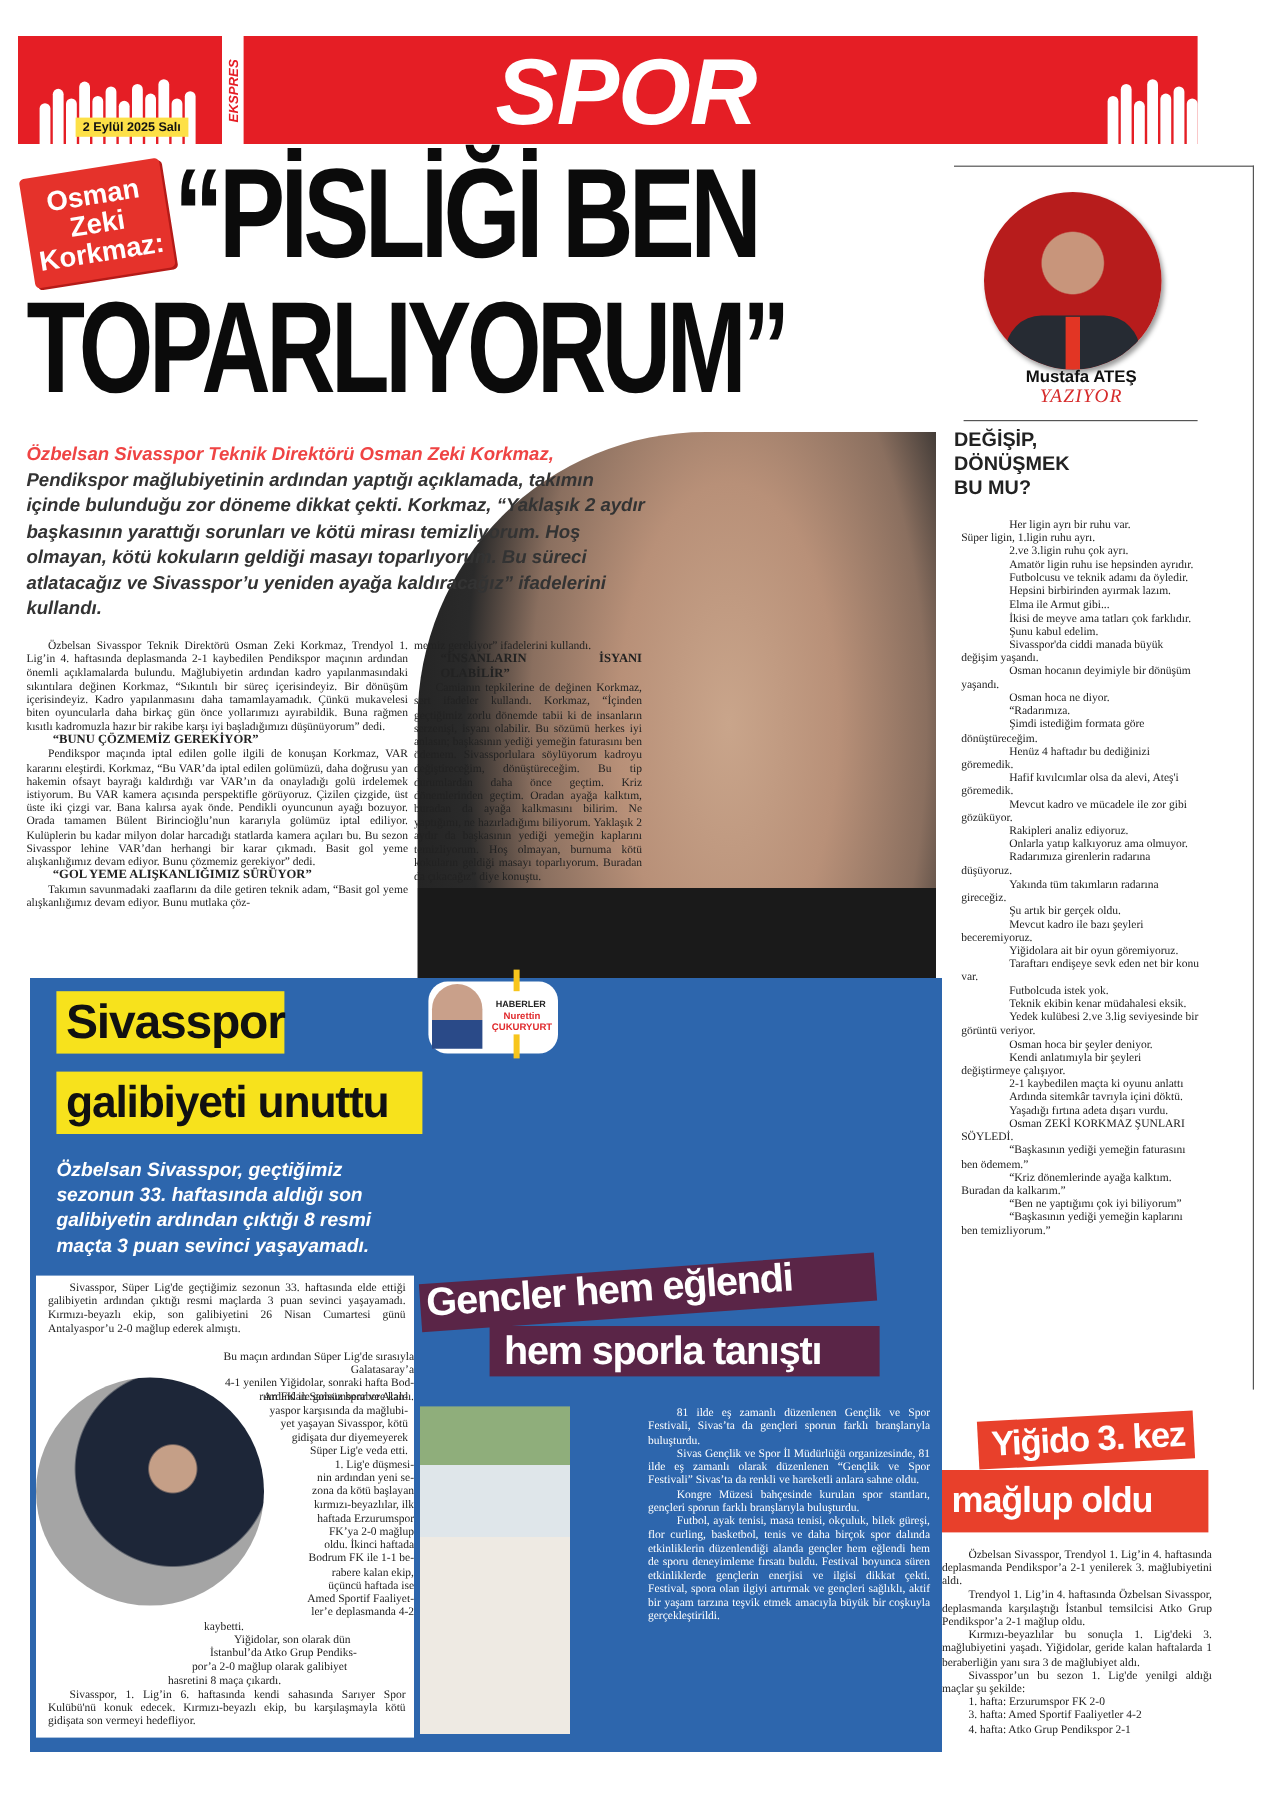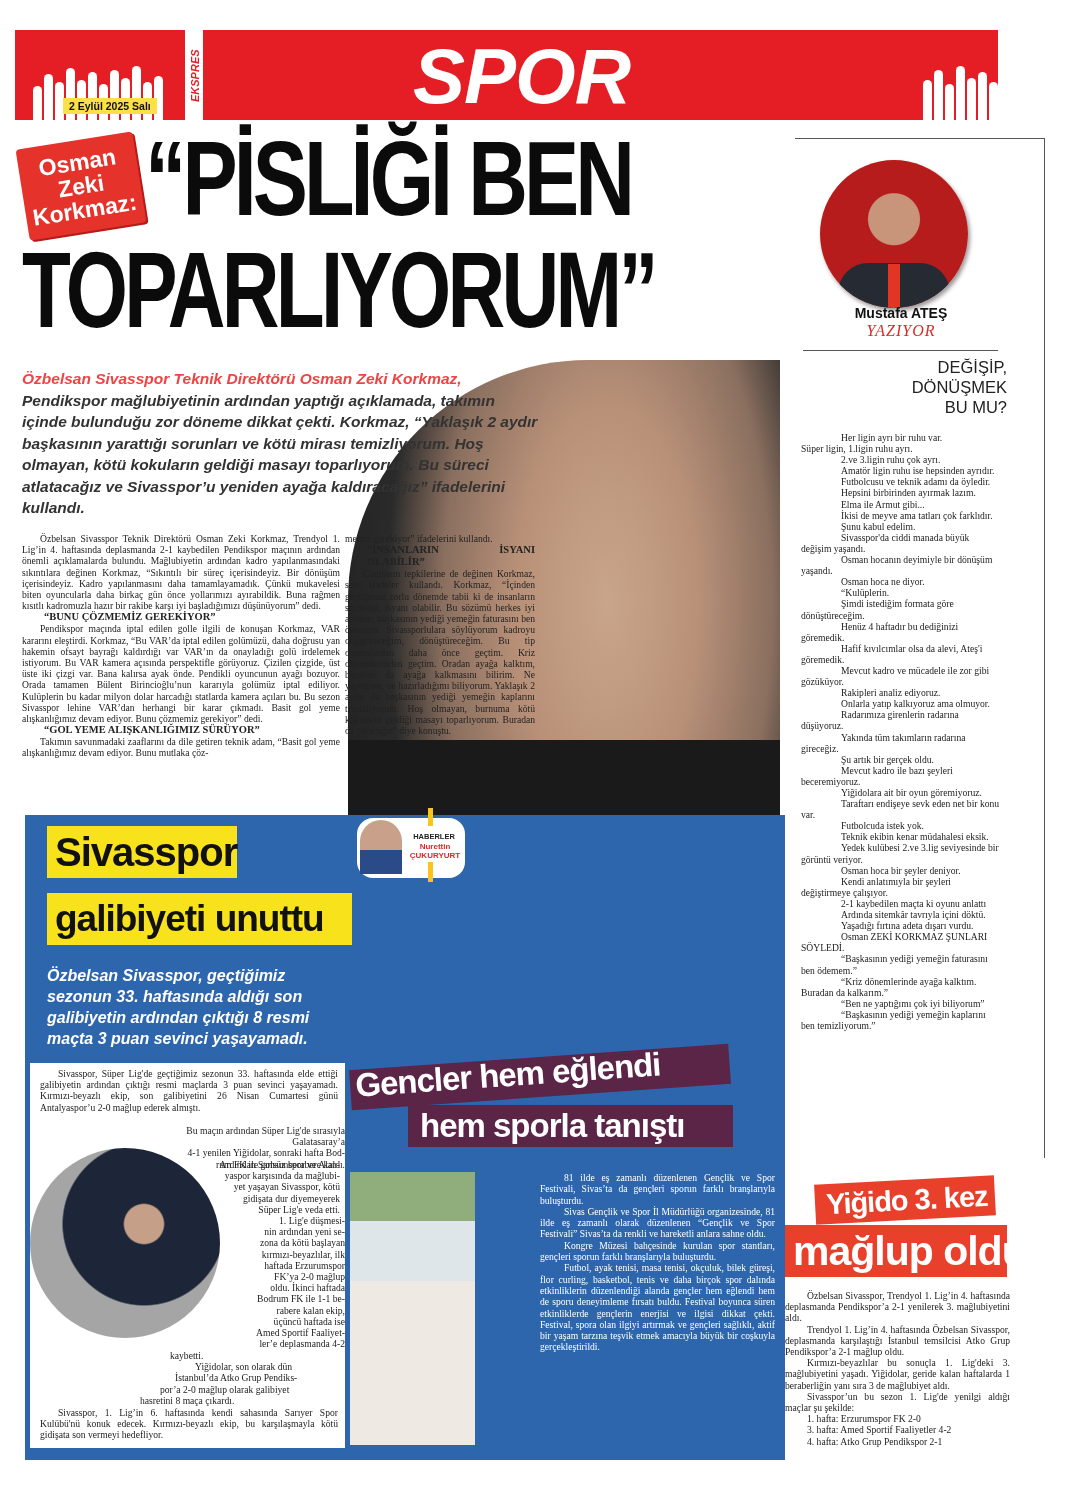--- a/index.html
+++ b/index.html
@@ -66,21 +66,21 @@
   .fest-text p { text-indent: 24px; }
 
   
   .col-box { position: absolute; left: 795px; top: 138px; width: 250px; height: 1020px; border-right: 1px solid #555; border-top: 1px solid #555; }
   .col-avatar { position: absolute; left: 820px; top: 160px; width: 148px; height: 148px; border-radius: 50%; background: radial-gradient(circle at 50% 40%, #c8957b 0 22%, #b71c1c 23% 100%); box-shadow: 2px 3px 4px #999; overflow: hidden; }
   .col-avatar .suit { position: absolute; bottom: 0; left: 18px; width: 112px; height: 45px; background: #262b33; border-radius: 30px 30px 0 0; }
   .col-avatar .tie { position: absolute; bottom: 0; left: 68px; width: 12px; height: 44px; background: #e23524; }
   .col-name { position: absolute; left: 795px; top: 305px; width: 212px; text-align: center; font-family: "Liberation Sans", sans-serif; font-weight: bold; font-size: 14px; color: #111; }
   .col-yaziyor { position: absolute; left: 795px; top: 322px; width: 212px; text-align: center; font-family: "Liberation Serif", serif; font-style: italic; font-size: 16px; color: #d62b2b; letter-spacing: 1px; }
   .col-rule { position: absolute; left: 803px; top: 350px; width: 195px; height: 1px; background: #555; }
-  .col-title { position: absolute; left: 795px; top: 357px; width: 212px; text-align: right; font-family: "Liberation Sans", sans-serif; font-weight: normal; font-size: 16.5px; line-height: 20px; color: #222; }
+  .col-title { position: absolute; left: 795px; top: 357px; width: 212px; text-align: left; font-family: "Liberation Sans", sans-serif; font-weight: bold; font-size: 16.5px; line-height: 20px; color: #222; }
   .col-text { position: absolute; left: 801px; top: 432px; width: 200px; font-size: 9.6px; line-height: 11.1px; color: #222; }
   .col-text p { padding-left: 40px; text-indent: 0; }
   .col-text p.wrapped { padding-left: 0; text-indent: 40px; }
 
   
   .red1 { position: absolute; left: 815px; top: 1180px; width: 180px; height: 40px; background: #e8402b; transform: rotate(-3deg); }
   .red2 { position: absolute; left: 785px; top: 1225px; width: 222px; height: 52px; background: #e8402b; }
   .rtxt { position: absolute; color: #fff; font-family: "Liberation Sans", sans-serif; font-weight: 900; letter-spacing: -1px; }
   .yig-text { position: absolute; left: 785px; top: 1290px; width: 225px; font-size: 9.6px; line-height: 11.2px; text-align: justify; color: #222; }
   .yig-text p { text-indent: 22px; }
@@ -250,21 +250,21 @@
   <p>2.ve 3.ligin ruhu çok ayrı.</p>
   <p class="wrapped">Amatör ligin ruhu ise hepsinden ayrıdır.</p>
   <p class="wrapped">Futbolcusu ve teknik adamı da öyledir.</p>
   <p class="wrapped">Hepsini birbirinden ayırmak lazım.</p>
   <p>Elma ile Armut gibi...</p>
   <p class="wrapped">İkisi de meyve ama tatları çok farklıdır.</p>
   <p>Şunu kabul edelim.</p>
   <p class="wrapped">Sivasspor'da ciddi manada büyük değişim yaşandı.</p>
   <p class="wrapped">Osman hocanın deyimiyle bir dönüşüm yaşandı.</p>
   <p>Osman hoca ne diyor.</p>
-  <p>“Kulüplerin.</p>
+  <p>“Radarımıza.</p>
   <p class="wrapped">Şimdi istediğim formata göre dönüştüreceğim.</p>
   <p class="wrapped">Henüz 4 haftadır bu dediğinizi göremedik.</p>
   <p class="wrapped">Hafif kıvılcımlar olsa da alevi, Ateş'i göremedik.</p>
   <p class="wrapped">Mevcut kadro ve mücadele ile zor gibi gözüküyor.</p>
   <p>Rakipleri analiz ediyoruz.</p>
   <p class="wrapped">Onlarla yatıp kalkıyoruz ama olmuyor.</p>
   <p class="wrapped">Radarımıza girenlerin radarına düşüyoruz.</p>
   <p class="wrapped">Yakında tüm takımların radarına gireceğiz.</p>
   <p>Şu artık bir gerçek oldu.</p>
   <p class="wrapped">Mevcut kadro ile bazı şeyleri beceremiyoruz.</p>
@@ -281,21 +281,21 @@
   <p class="wrapped">Osman ZEKİ KORKMAZ ŞUNLARI SÖYLEDİ.</p>
   <p class="wrapped">“Başkasının yediği yemeğin faturasını ben ödemem.”</p>
   <p class="wrapped">“Kriz dönemlerinde ayağa kalktım. Buradan da kalkarım.”</p>
   <p class="wrapped">“Ben ne yaptığımı çok iyi biliyorum”</p>
   <p class="wrapped">“Başkasının yediği yemeğin kaplarını ben temizliyorum.”</p>
 </div>
 
 <div class="red1"></div>
 <div class="red2"></div>
 <div class="rtxt" style="left:826px; top:1180px; font-size:29px; line-height:40px; transform:rotate(-3deg);">Yiğido 3. kez</div>
-<div class="rtxt" style="left:793px; top:1225px; font-size:41px; line-height:52px;">mağlup oldu</div>
+<div class="rtxt" style="left:793px; top:1225px; font-size:30px; line-height:52px;">mağlup oldu</div>
 <div class="yig-text">
   <p>Özbelsan Sivasspor, Trendyol 1. Lig’in 4. haftasında deplasmanda Pendikspor’a 2-1 yenilerek 3. mağlubiyetini aldı.</p>
   <p>Trendyol 1. Lig’in 4. haftasında Özbelsan Sivasspor, deplasmanda karşılaştığı İstanbul temsilcisi Atko Grup Pendikspor’a 2-1 mağlup oldu.</p>
   <p>Kırmızı-beyazlılar bu sonuçla 1. Lig'deki 3. mağlubiyetini yaşadı. Yiğidolar, geride kalan haftalarda 1 beraberliğin yanı sıra 3 de mağlubiyet aldı.</p>
   <p>Sivasspor’un bu sezon 1. Lig'de yenilgi aldığı maçlar şu şekilde:</p>
   <div class="li">1. hafta: Erzurumspor FK 2-0</div>
   <div class="li">3. hafta: Amed Sportif Faaliyetler 4-2</div>
   <div class="li">4. hafta: Atko Grup Pendikspor 2-1</div>
 </div>
 

